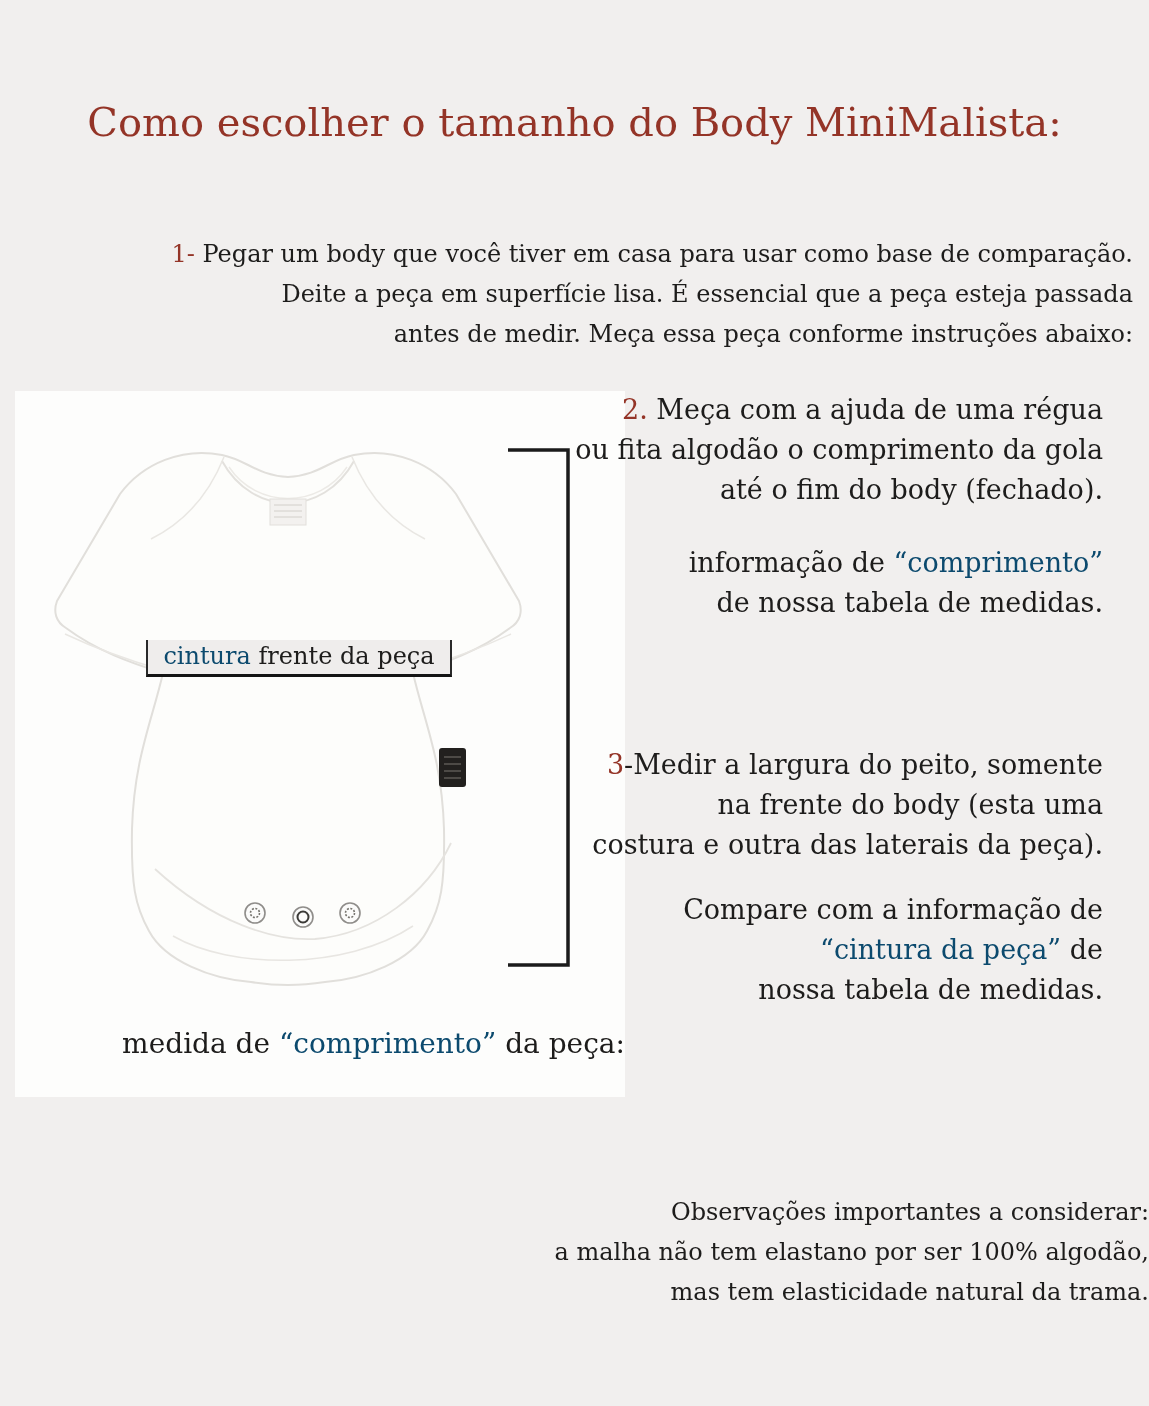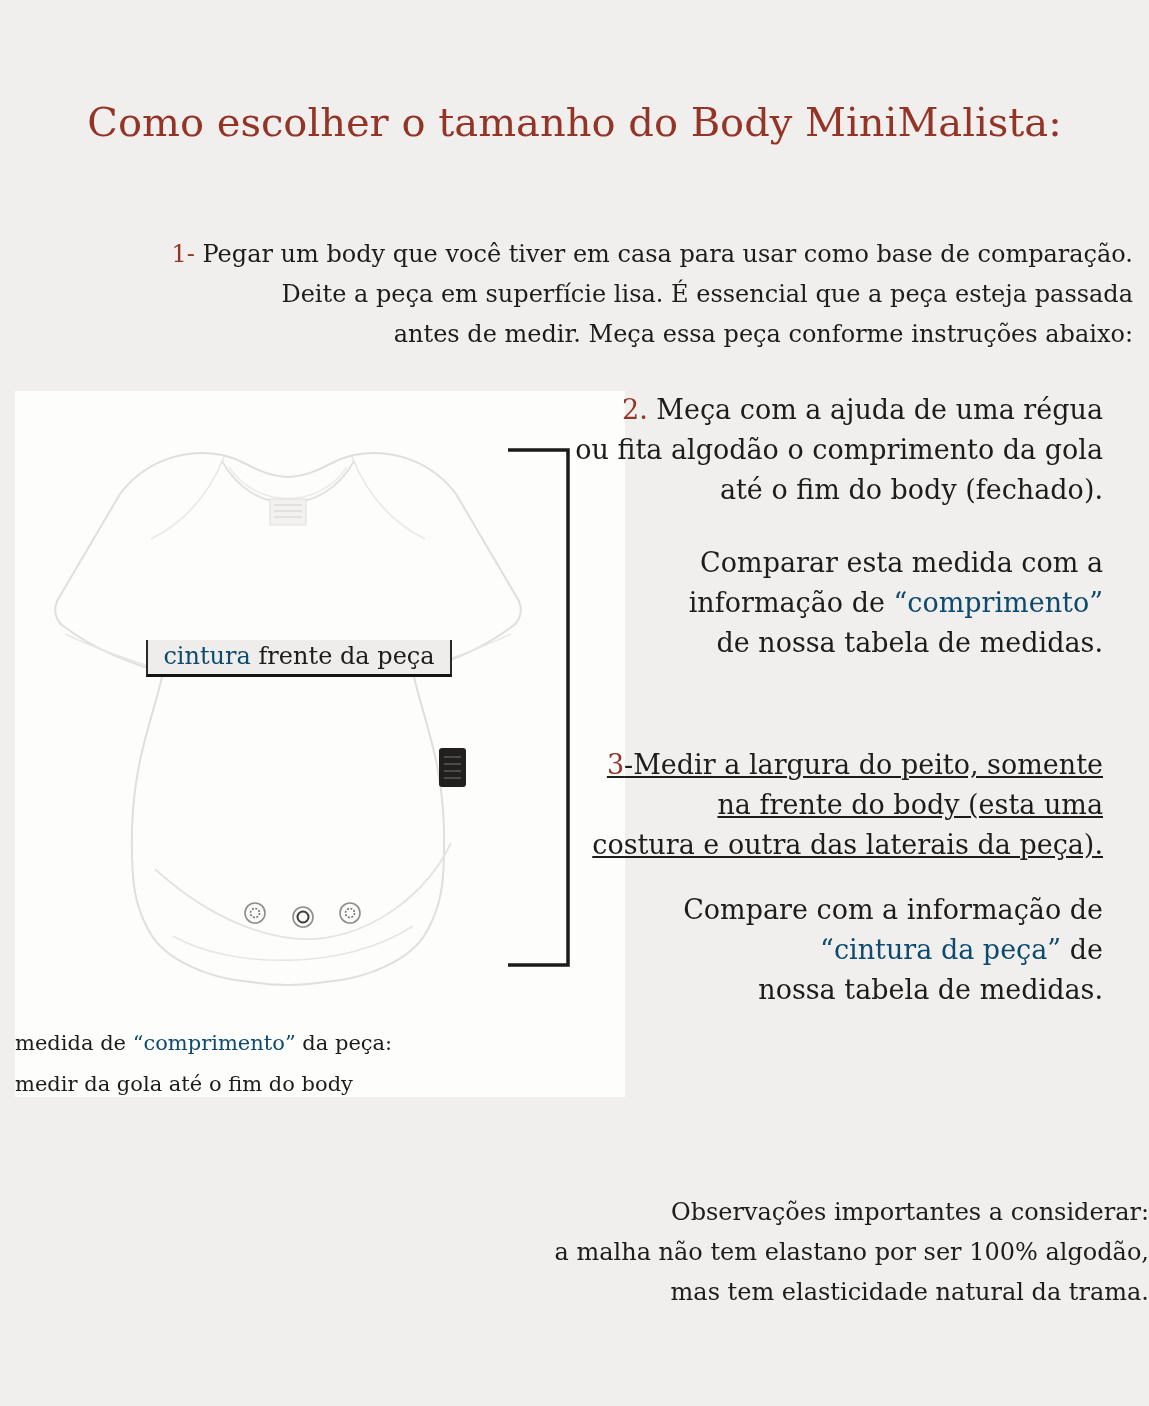--- a/index.html
+++ b/index.html
@@ -33,21 +33,21 @@
   .accent2 { color: #0c4a6e; }
   .step {
     position: absolute;
     right: 46px; width: 560px;
     text-align: right;
     font-size: 27px;
     line-height: 40px;
   }
   .step2     { top: 390px; }
   .step2note { top: 543px; }
-  .step3     { top: 745px; text-decoration: underline; }
+  .step3     { top: 745px; }
   .step3note { top: 890px; }
   .figure {
     position: absolute;
     left: 15px; top: 391px;
     width: 610px; height: 706px;
     background: #fdfdfc;
   }
   .figure svg { position: absolute; left: 0; top: 0; }
   .waist-label {
     position: absolute;
@@ -59,22 +59,22 @@
     border-right: 2px solid #2a2a2a;
     border-bottom: 3px solid #141414;
     text-align: center;
     font-size: 24px;
     line-height: 33px;
     white-space: nowrap;
   }
   .caption {
     position: absolute;
     left: 0; top: 632px; width: 100%;
-    text-align: left;
-    font-size: 21px;
+    text-align: right;
+    font-size: 28px;
     line-height: 41px;
   }
   .footer {
     position: absolute;
     top: 1192px; left: 0; width: 100%;
     text-align: right;
     font-size: 24px;
     line-height: 40px;
   }
 </style>
@@ -157,32 +157,30 @@
 
       <path d="M 493 59 H 553 V 574 H 493" fill="none" stroke="#1b1b1b" stroke-width="3.5"></path>
     </svg>
 
     <div class="waist-label">
       <span class="accent2">cintura</span><span> frente da peça</span>
     </div>
 
     <div class="caption">
       <div class="line"><span>medida de </span><span class="accent2">“comprimento”</span><span> da peça:</span></div>
-      <div class="line">medir da gola até o fim do body</div>
     </div>
   </div>
 
   <div class="step step2">
     <div class="line"><span class="accent">2.</span><span> Meça com a ajuda de uma régua</span></div>
     <div class="line">ou fita algodão o comprimento da gola</div>
     <div class="line">até o fim do body (fechado).</div>
   </div>
 
   <div class="step step2note">
-    <div class="line">Comparar esta medida com a</div>
     <div class="line"><span>informação de </span><span class="accent2">“comprimento”</span></div>
     <div class="line">de nossa tabela de medidas.</div>
   </div>
 
   <div class="step step3">
     <div class="line"><span class="accent">3</span><span>-Medir a largura do peito, somente</span></div>
     <div class="line">na frente do body (esta uma</div>
     <div class="line">costura e outra das laterais da peça).</div>
   </div>
 

